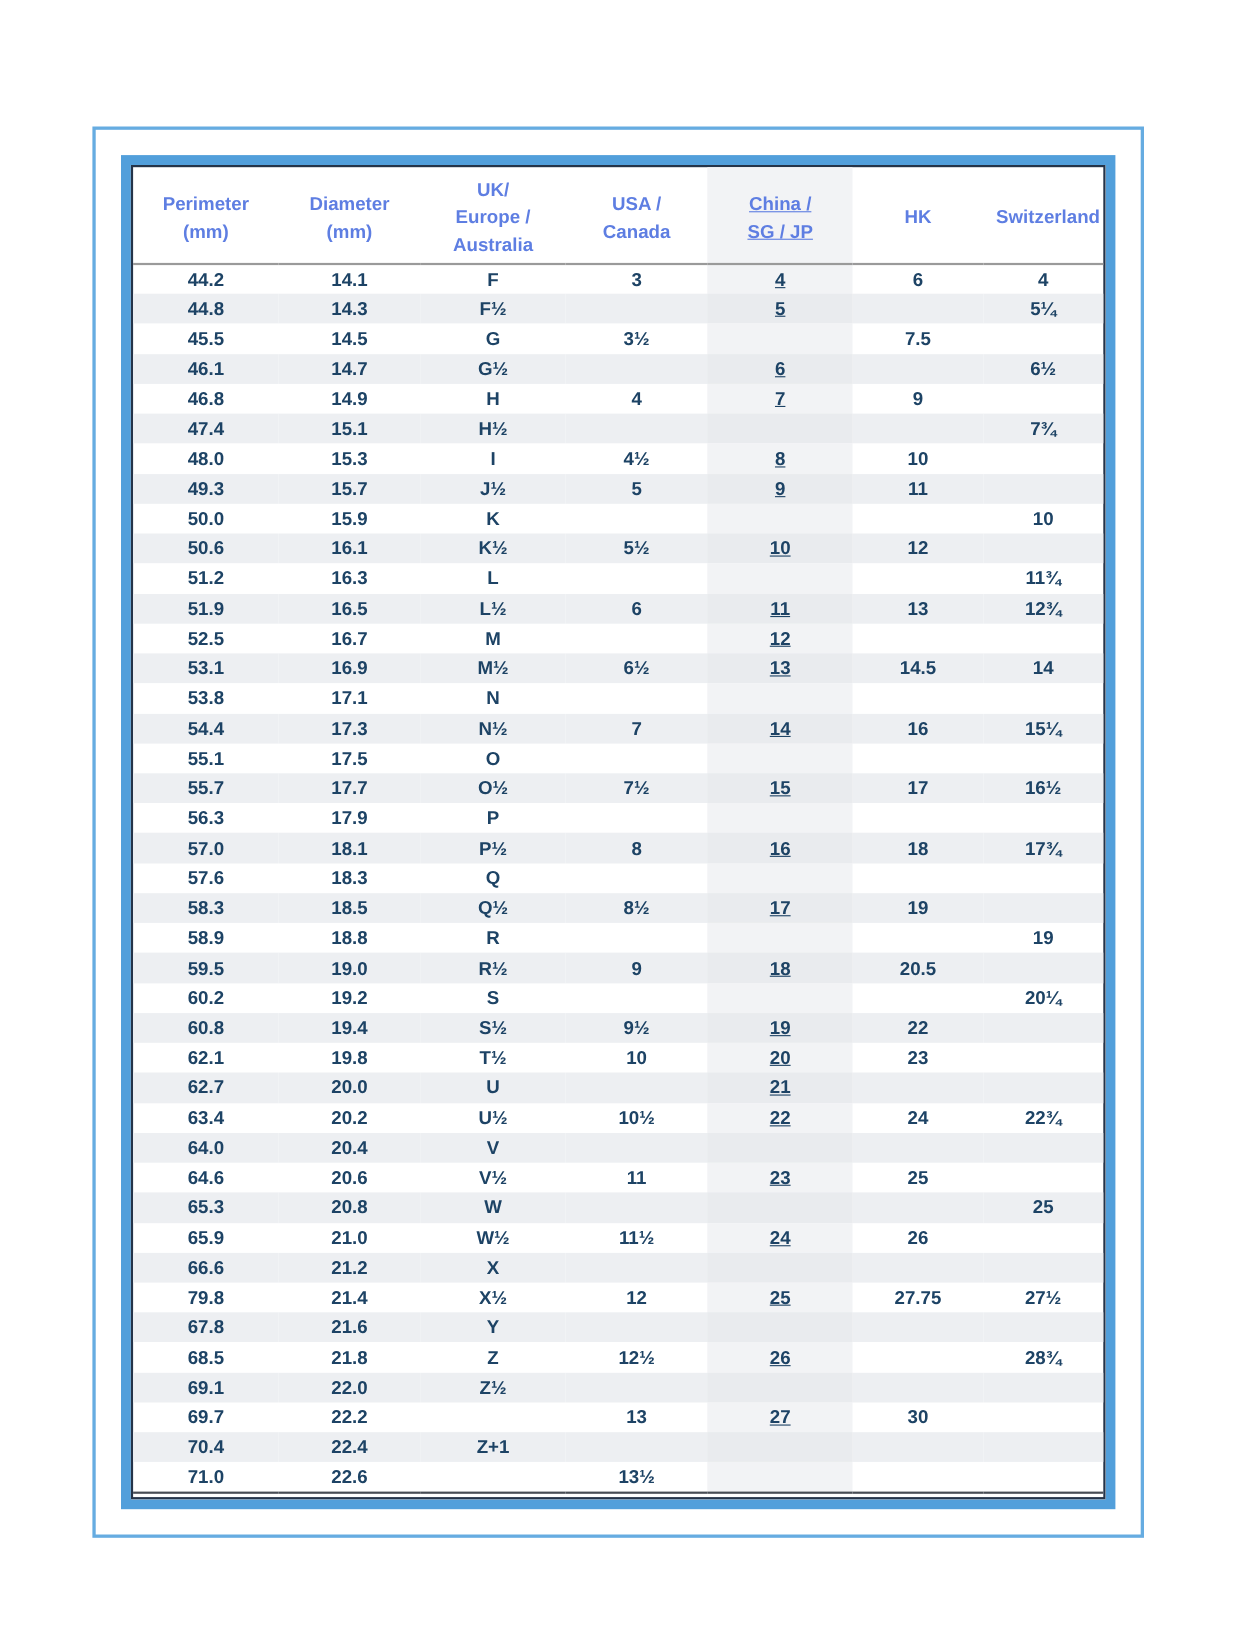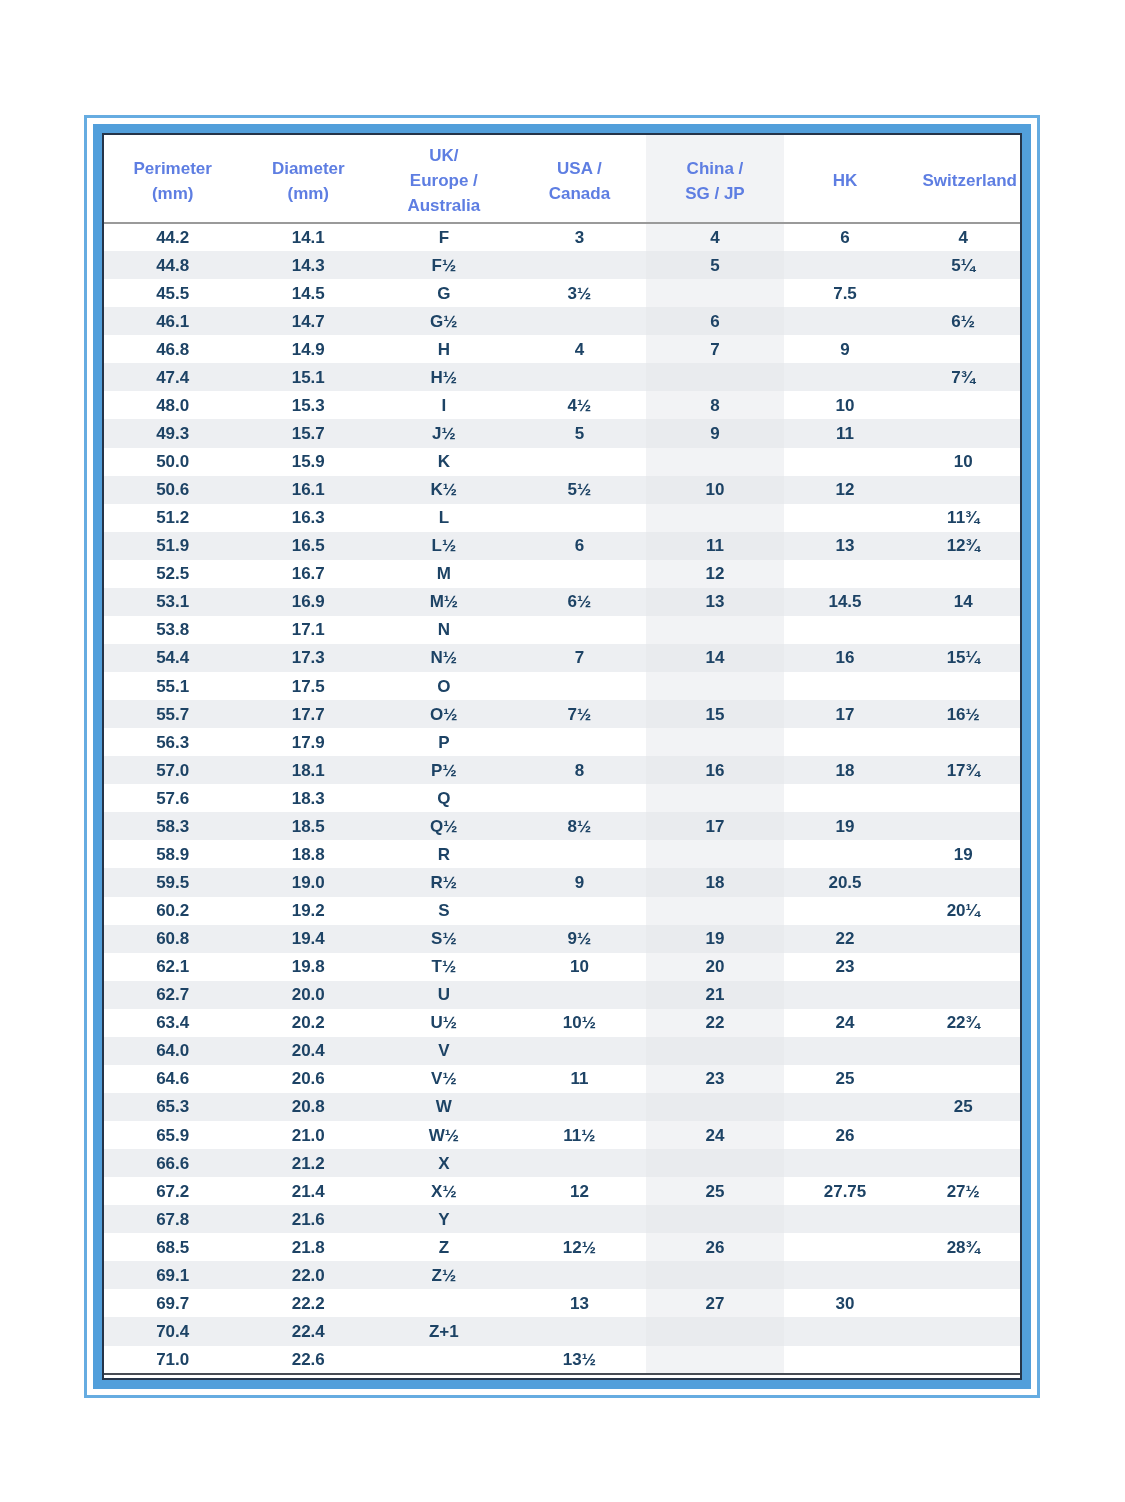--- a/index.html
+++ b/index.html
@@ -7,21 +7,21 @@
     width: 1125px; height: 1502px;
     background: #ffffff;
     font-family: "Liberation Sans", "DejaVu Sans", sans-serif;
     position: relative;
   }
   .frame-outer {
     position: absolute;
     left: 84px; top: 115px;
     width: 956px; height: 1283px;
     border: 3px solid #66ace1;
-    padding: 6px;
+    padding: 23px;
     background: #ffffff;
   }
   .frame-blue {
     width: 100%; height: 100%;
     border: 9px solid #529fdb;
     background: #ffffff;
   }
   .frame-dark {
     width: 100%; height: 100%;
     border: 2px solid #253449;
@@ -54,21 +54,21 @@
     text-align: center;
     vertical-align: middle;
     font-size: 17px;
     font-weight: bold;
     color: #1d4365;
     padding: 0 2px;
     height: 27px;
     line-height: 1;
   }
   tbody tr:nth-child(even) { background: #edeff2; }
-  td.china, th.china { background: #f2f3f5; }
+  td.china, th.china { background: #f2f3f5; text-decoration: underline; }
   tbody tr:nth-child(even) td.china { background: #e9ebee; }
 </style>
 </head>
 <body>
 
 <div class="frame-outer">
   <div class="frame-blue">
     <div class="frame-dark">
       <table>
         <colgroup>
@@ -411,21 +411,21 @@
             <tr>
               <td>66.6</td>
               <td>21.2</td>
               <td>X</td>
               <td></td>
               <td class="china"></td>
               <td></td>
               <td></td>
             </tr>
             <tr>
-              <td>67.2</td>
+              <td>79.8</td>
               <td>21.4</td>
               <td>X½</td>
               <td>12</td>
               <td class="china">25</td>
               <td>27.75</td>
               <td>27½</td>
             </tr>
             <tr>
               <td>67.8</td>
               <td>21.6</td>

